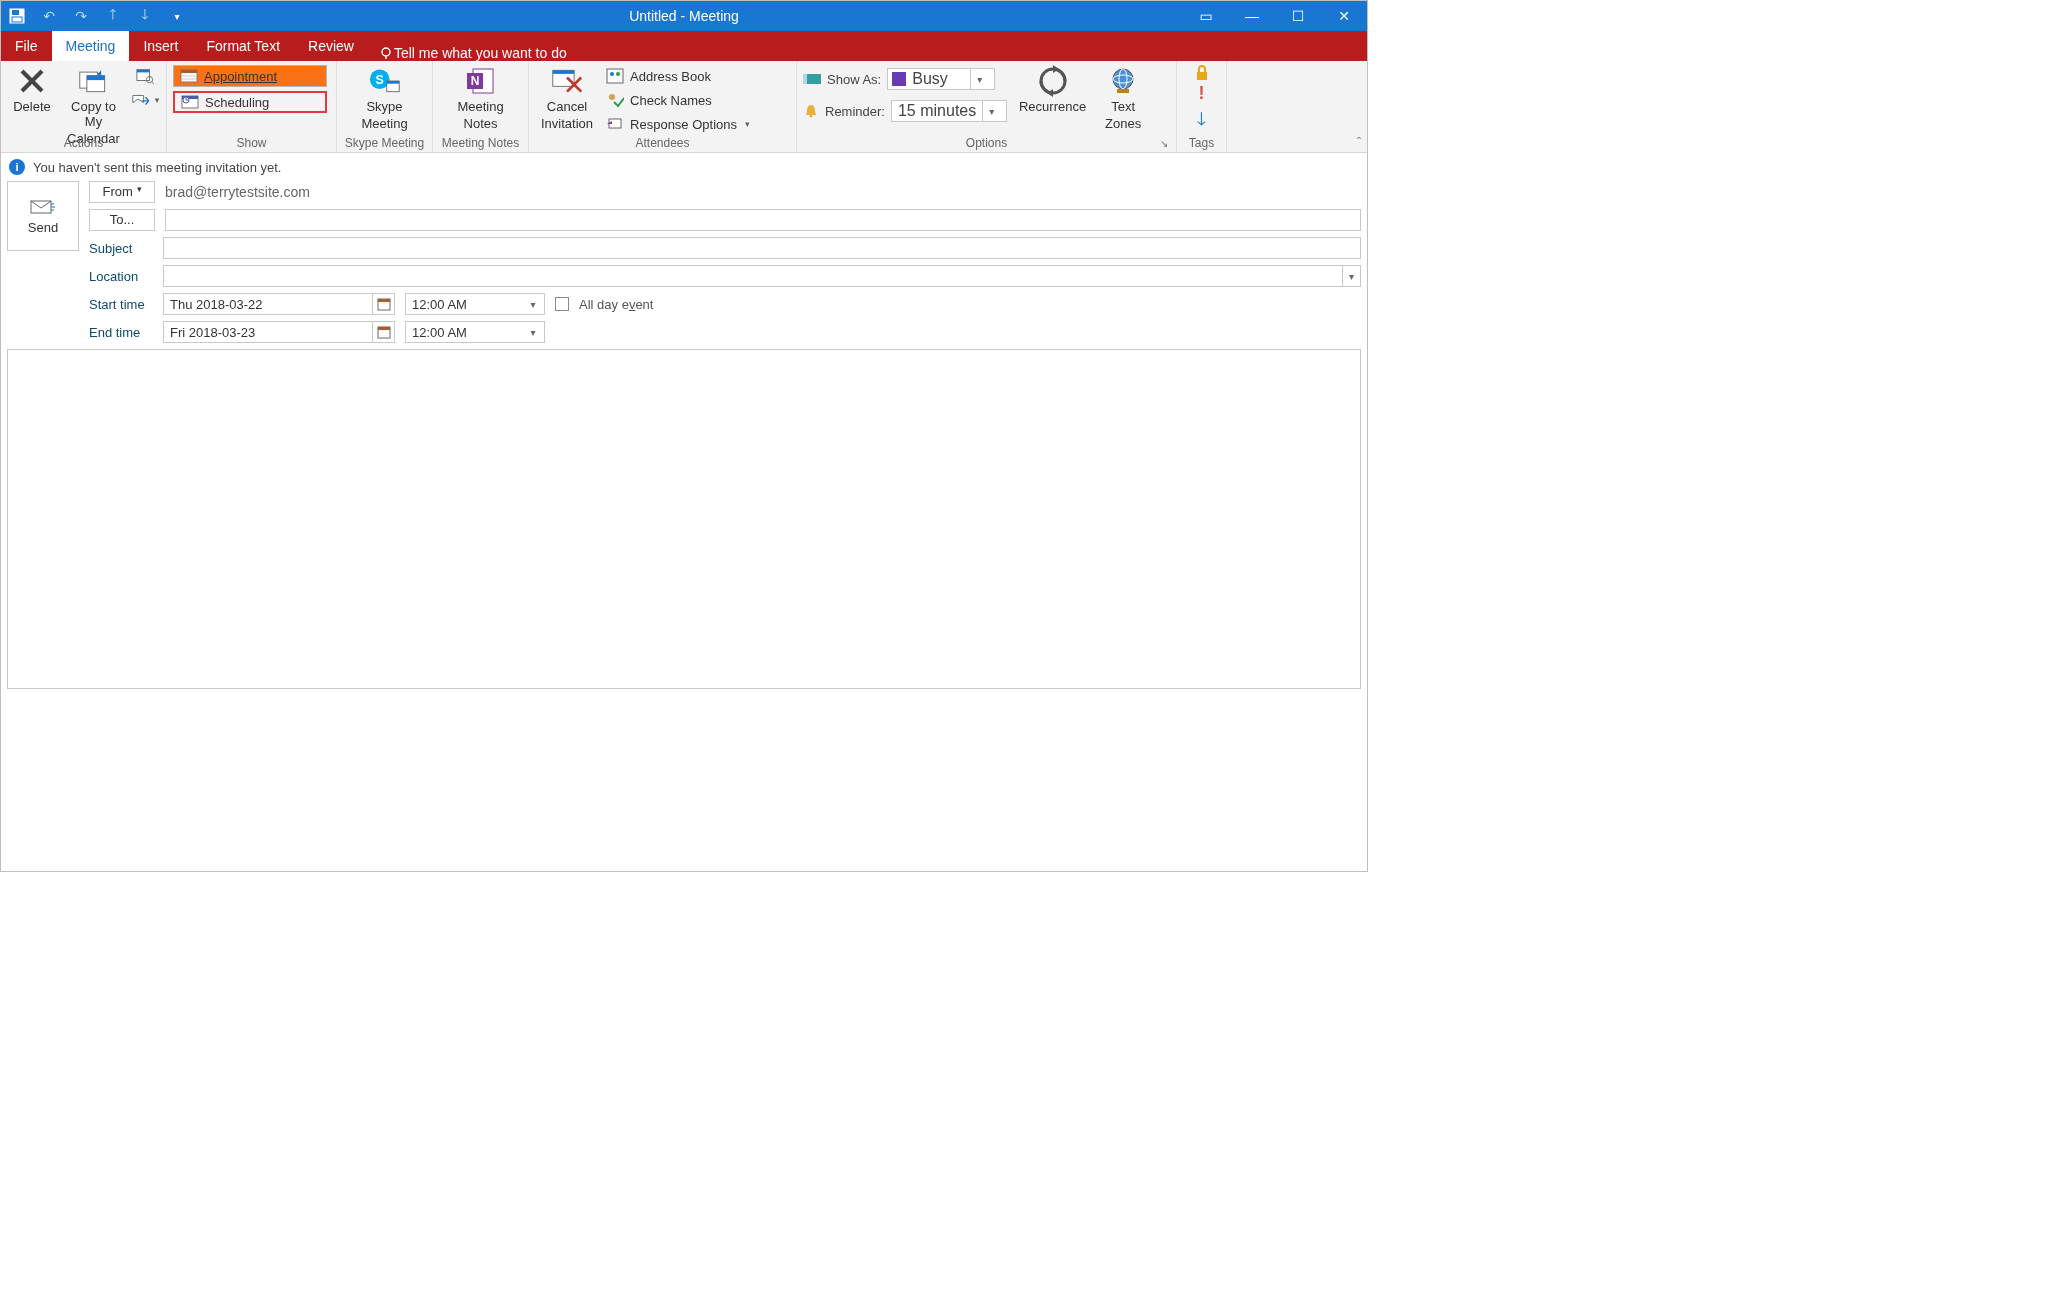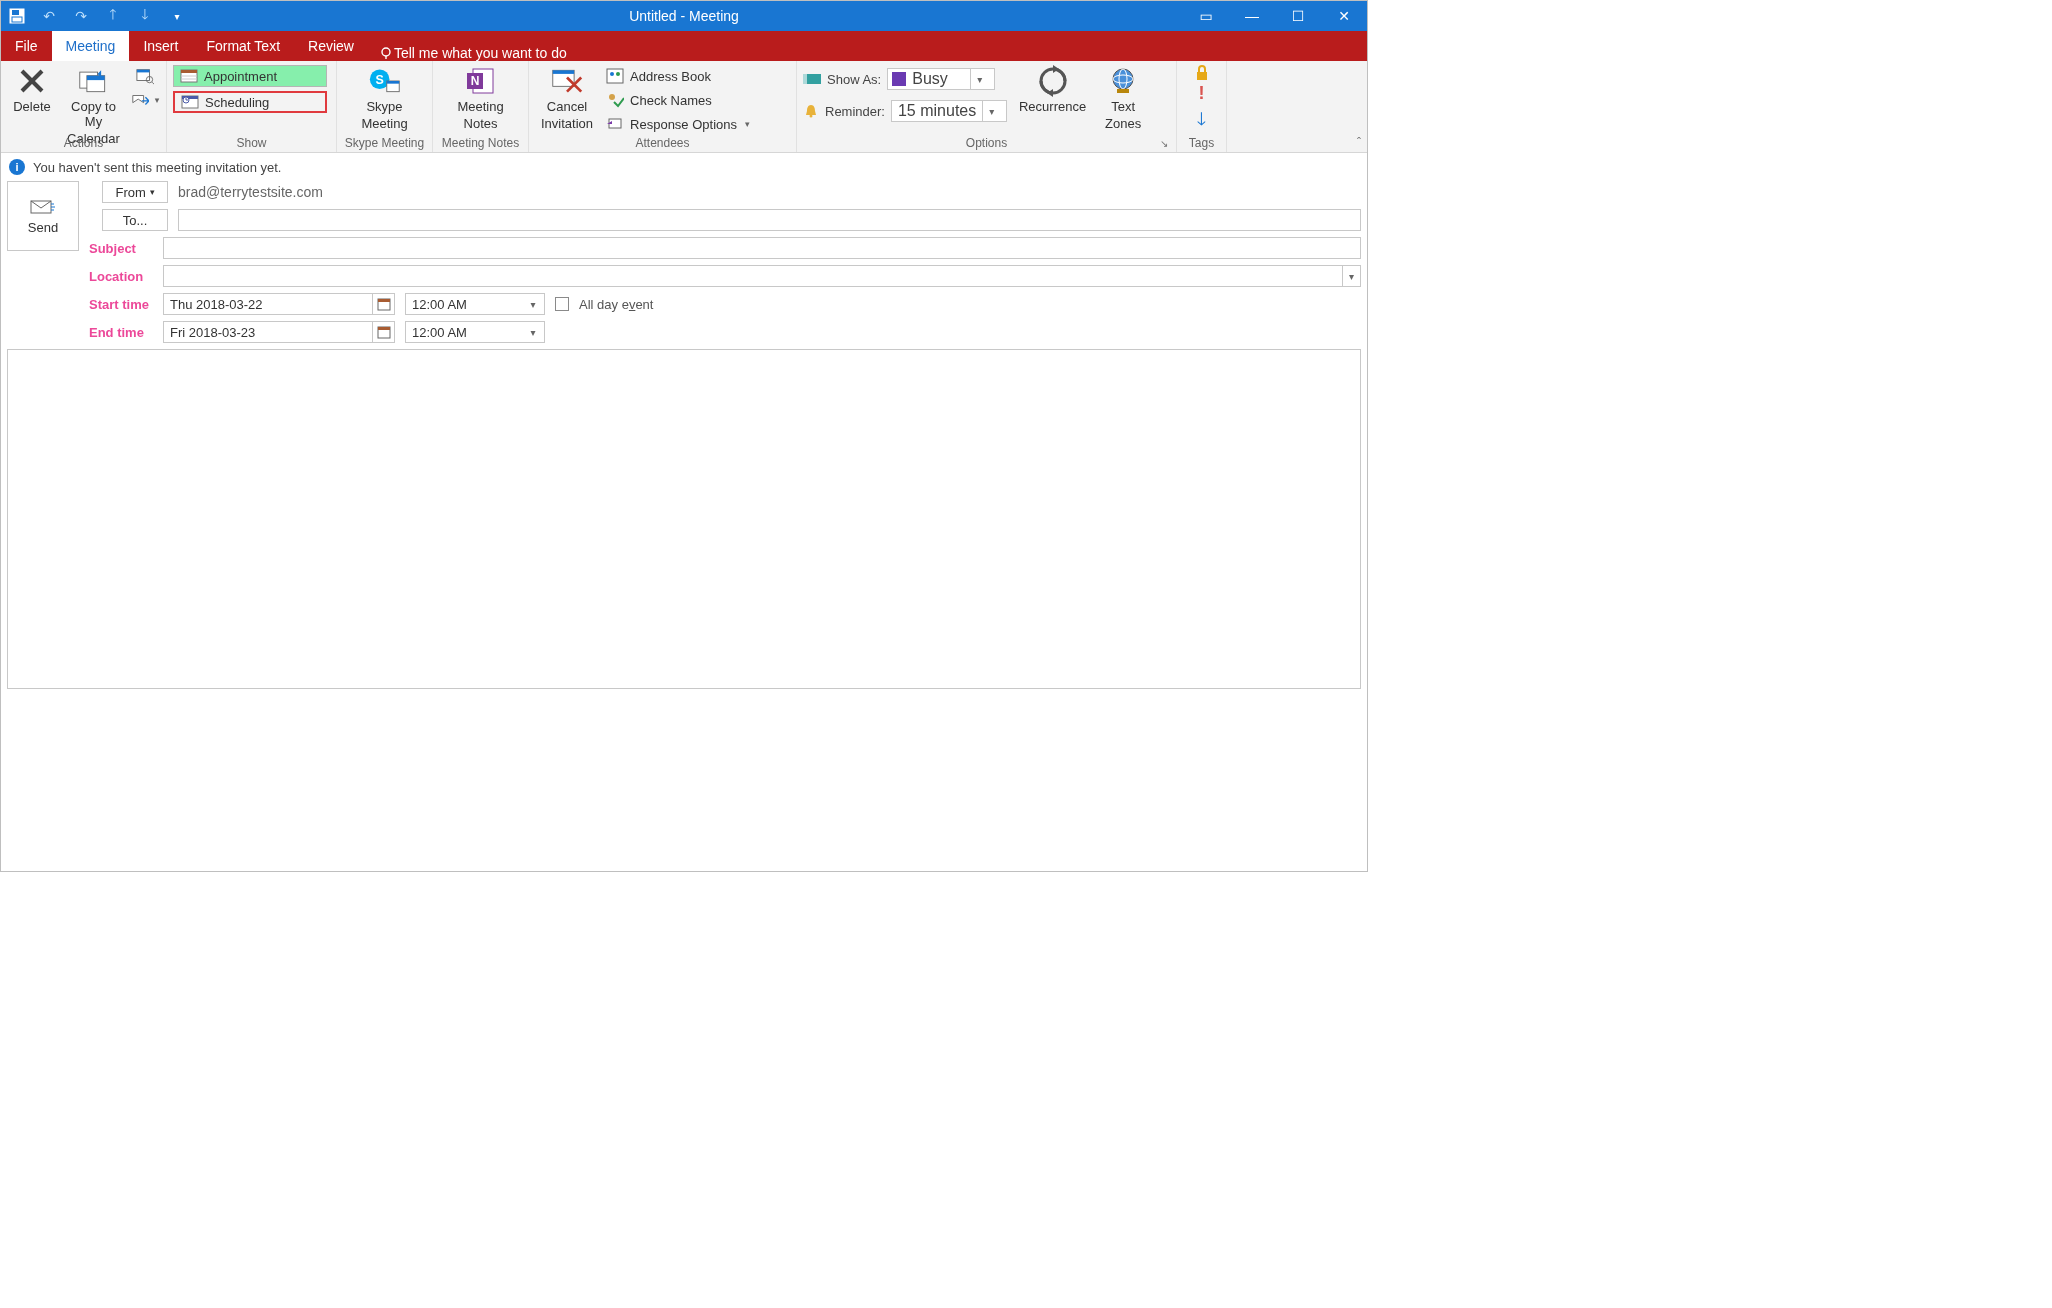--- a/index.html
+++ b/index.html
@@ -24,41 +24,41 @@
   
   .ribbon { background:#f3f3f3; border-bottom:1px solid #d6d6d6; display:flex; height:92px; position:relative; }
   .group { border-right:1px solid #e1e1e1; padding:2px 6px 0 6px; display:flex; flex-direction:column; justify-content:space-between; }
   .group-body { display:flex; align-items:flex-start; gap:0; height:72px; }
   .group-label { text-align:center; font-size:12px; color:#666; padding-bottom:2px; position:relative; }
   .bigbtn { display:flex; flex-direction:column; align-items:center; justify-content:flex-start; padding:2px 6px; text-align:center; font-size:13px; color:#333; gap:2px; min-width:50px; }
   .bigbtn .ico { width:32px; height:32px; display:flex; align-items:center; justify-content:center; }
   .stack-small { display:flex; flex-direction:column; gap:2px; }
   .smallbtn { height:22px; display:flex; align-items:center; gap:6px; padding:0 6px; font-size:13px; color:#333; border:1px solid transparent; }
   .smallbtn .sico { width:18px; height:18px; display:flex; align-items:center; justify-content:center; }
-  .pressed { background:#86efac; border:1px solid #b5b5b5; }
+  .pressed { background:#f97316; border:1px solid #b5b5b5;text-decoration:underline; }
   .highlight { border:2px solid #e03a3e !important; }
   .row-inline { display:flex; align-items:center; gap:6px; font-size:13px; color:#444; height:24px; }
   .combo { display:flex; align-items:center; border:1px solid #c8c8c8; background:#fff; height:22px; }
   .combo .swatch { width:14px; height:14px; background:#6a3ab2; margin-left:4px; }
   .combo .ctext { padding:0 6px; min-width:64px; font-size:16px; }
   .combo .cdrop { width:18px; border-left:1px solid #c8c8c8; display:flex; align-items:center; justify-content:center; font-size:10px; color:#666; height:100%; }
   .dlg-launcher { position:absolute; right:4px; bottom:2px; width:12px; height:12px; color:#777; font-size:10px; }
   .collapse-btn { position:absolute; right:6px; bottom:2px; color:#777; font-size:12px; }
 
   
   .infobar { display:flex; align-items:center; padding:6px 8px; gap:8px; font-size:13px; color:#444; }
   .infoicon { width:16px; height:16px; border-radius:50%; background:#1976d2; color:#fff; display:flex; align-items:center; justify-content:center; font-size:11px; font-weight:bold; }
 
   
   .formwrap { display:flex; padding:0 6px; gap:10px; }
   .sendbox { width:72px; height:70px; border:1px solid #c8c8c8; display:flex; flex-direction:column; align-items:center; justify-content:center; font-size:13px; color:#333; gap:4px; }
   .fields { flex:1; display:flex; flex-direction:column; gap:6px; }
   .frow { display:flex; align-items:center; gap:10px; }
-  .flabel-btn { border:1px solid #c8c8c8; padding:2px 8px; font-size:13px; color:#333; min-width:52px; text-align:center; display:flex; align-items:center; justify-content:center; gap:4px; height:22px;margin-left:13px; }
-  .flabel { font-size:13px; color:#ec4899; width:64px;font-weight:bold; }
+  .flabel-btn { border:1px solid #c8c8c8; padding:2px 8px; font-size:13px; color:#333; min-width:52px; text-align:center; display:flex; justify-content:center; gap:4px; height:22px; }
+  .flabel { font-size:13px; color:#0c4a6e; width:64px; }
   .finput { flex:1; border:1px solid #c8c8c8; height:22px; padding:0 6px; font-size:13px; color:#333; display:flex; align-items:center; background:#fff; }
   .fval { color:#666; }
   .datebox { display:flex; align-items:center; border:1px solid #c8c8c8; height:22px; width:232px; background:#fff; }
   .datebox .dtext { flex:1; padding:0 6px; font-size:13px; }
   .datebox .dicon { width:22px; border-left:1px solid #c8c8c8; display:flex; align-items:center; justify-content:center; font-size:12px; height:100%; }
   .timebox { display:flex; align-items:center; border:1px solid #c8c8c8; height:22px; width:140px; background:#fff; }
   .timebox .ttext { flex:1; padding:0 6px; font-size:13px; }
   .timebox .tdrop { width:22px; display:flex; align-items:center; justify-content:center; font-size:10px; color:#666; height:100%; }
   .chk { width:14px; height:14px; border:1px solid #8a8a8a; background:#fff; }
   .locdrop { width:18px; border-left:1px solid #c8c8c8; display:flex; align-items:center; justify-content:center; font-size:10px; color:#666; height:20px; }

